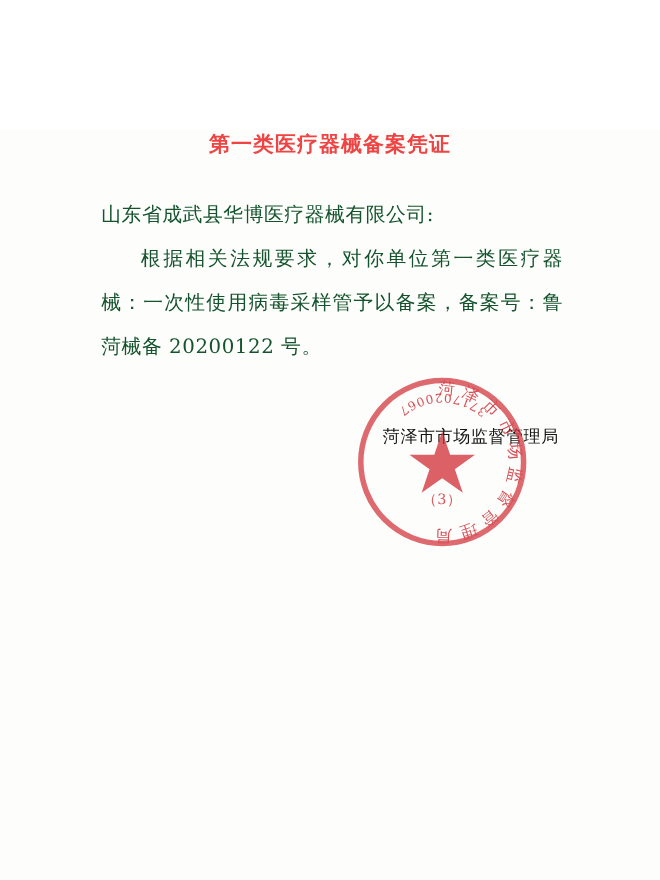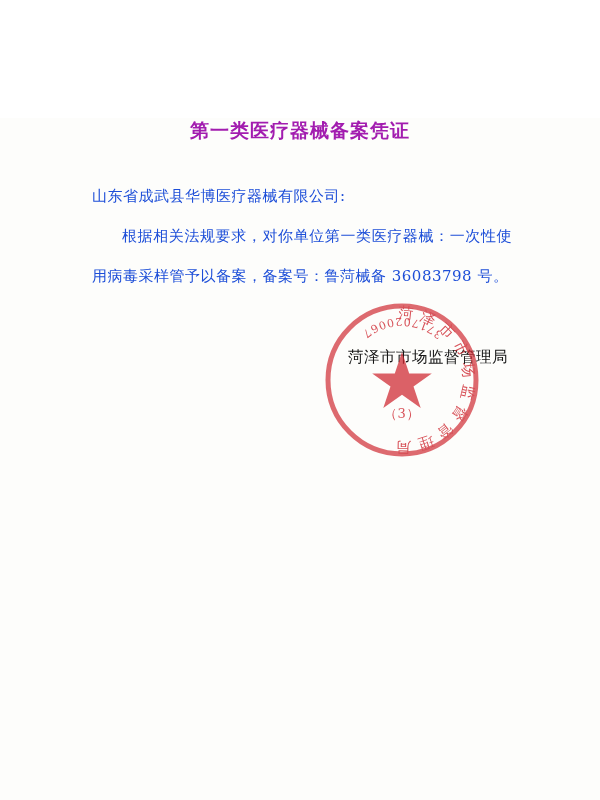--- a/index.html
+++ b/index.html
@@ -20,30 +20,30 @@
     height: 800px;
     box-sizing: border-box;
     background: #fdfdfb;
   }
   .doc-title {
     text-align: center;
     font-size: 19px;
     font-weight: bold;
     letter-spacing: 1px;
     margin-top: 118px;
-    color: #a21caf;
+    color: #ef4444;
     font-family: "DejaVu Serif", "Liberation Serif", serif;
   }
   .body-block {
     margin-top: 32px;
     padding: 0 88px 0 92px;
-    font-size: 15px;
+    font-size: 18px;
     line-height: 40px;
     letter-spacing: 0.5px;
-    color: #1d4ed8;
+    color: #14532d;
   }
   .addressee {
     text-align: left;
   }
   .para {
     text-indent: 2em;
     text-align: justify;
   }
   .signature-zone {
     position: relative;
@@ -82,21 +82,21 @@
 </style>
 </head>
 <body>
 
 <div class="page">
 
   <div class="doc-title">第一类医疗器械备案凭证</div>
 
   <div class="body-block">
     <div class="addressee">山东省成武县华博医疗器械有限公司:</div>
-    <div class="para">根据相关法规要求，对你单位第一类医疗器械：一次性使用病毒采样管予以备案，备案号：鲁菏械备 36083798 号。</div>
+    <div class="para">根据相关法规要求，对你单位第一类医疗器械：一次性使用病毒采样管予以备案，备案号：鲁菏械备 20200122 号。</div>
   </div>
 
   <div class="signature-zone">
 
     <div class="seal">
       <svg viewBox="0 0 168 168" xmlns="http://www.w3.org/2000/svg">
         <defs>
           <path id="ringpath" d="M 84,84 m -62,0 a 62,62 0 1,1 124,0 a 62,62 0 1,1 -124,0"></path>
           <path id="ringpathflip" d="M 84,84 m 62,0 a 62,62 0 1,0 -124,0 a 62,62 0 1,0 124,0"></path>
         </defs>

